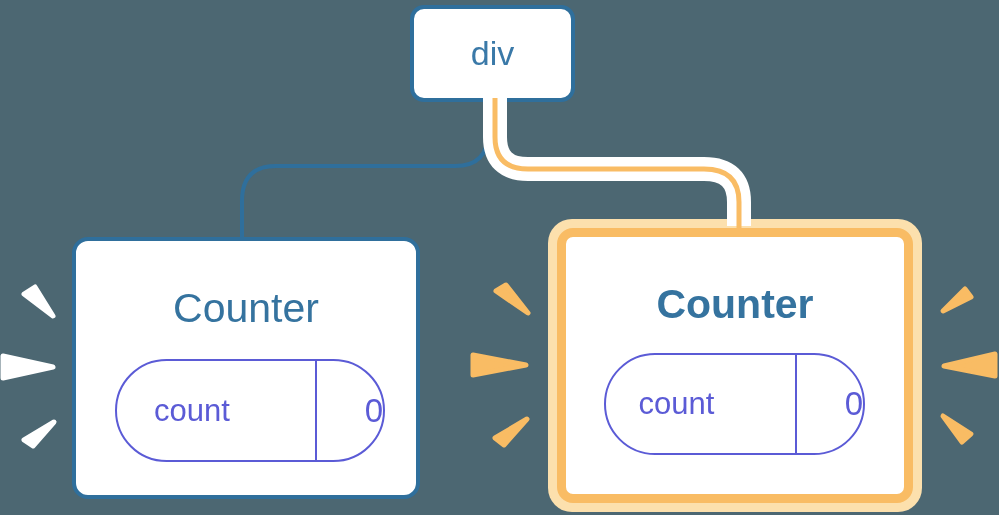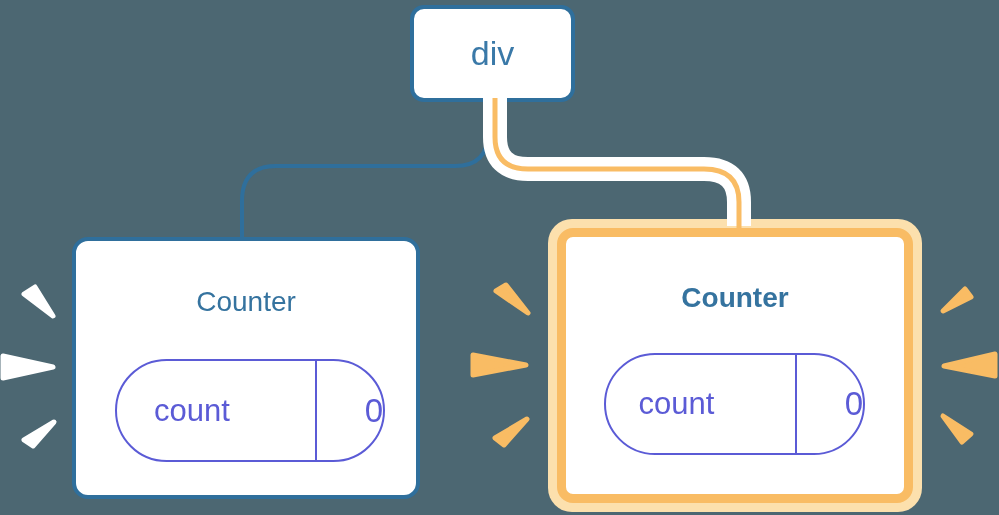--- a/index.html
+++ b/index.html
@@ -20,21 +20,21 @@
              border-radius:14px;display:flex;align-items:center;justify-content:center;
              font-size:34px;color:#3A79A8;z-index:2;}
   #card-left{left:72px;top:237px;width:348px;height:262px;border:4px solid var(--blue);
              border-radius:16px;z-index:2;}
   #card-right-outer{position:absolute;left:548px;top:219px;width:374px;height:293px;
              background:var(--orange-pale);border-radius:24px;box-sizing:border-box;z-index:2;}
   #card-right-inner{position:absolute;left:9px;top:9px;right:9px;bottom:9px;
              background:var(--card);border:9px solid var(--orange);border-radius:16px;
              box-sizing:border-box;}
   .card-title{position:absolute;left:0;right:0;text-align:center;line-height:1;
-             color:var(--blue-text);font-size:28px;}
+             color:var(--blue-text);font-size:41px;}
   #card-left .card-title{top:47px;font-weight:500;}
   #card-right-outer .card-title{top:65px;font-weight:700;z-index:1;}
   .pill{position:absolute;display:flex;box-sizing:border-box;background:#fff;
         border:2px solid var(--purple);border-radius:60px;color:var(--purple);
         align-items:stretch;overflow:hidden;gap:48px;}
   #card-left .pill{left:39px;top:118px;width:270px;height:103px;}
   #card-right-outer .pill{left:56px;top:134px;width:261px;height:102px;z-index:1;}
   .pill-key{display:flex;align-items:center;justify-content:center;font-size:31px;}
   #card-left .pill-key{width:172px;}
   #card-right-outer .pill-key{width:168px;}

